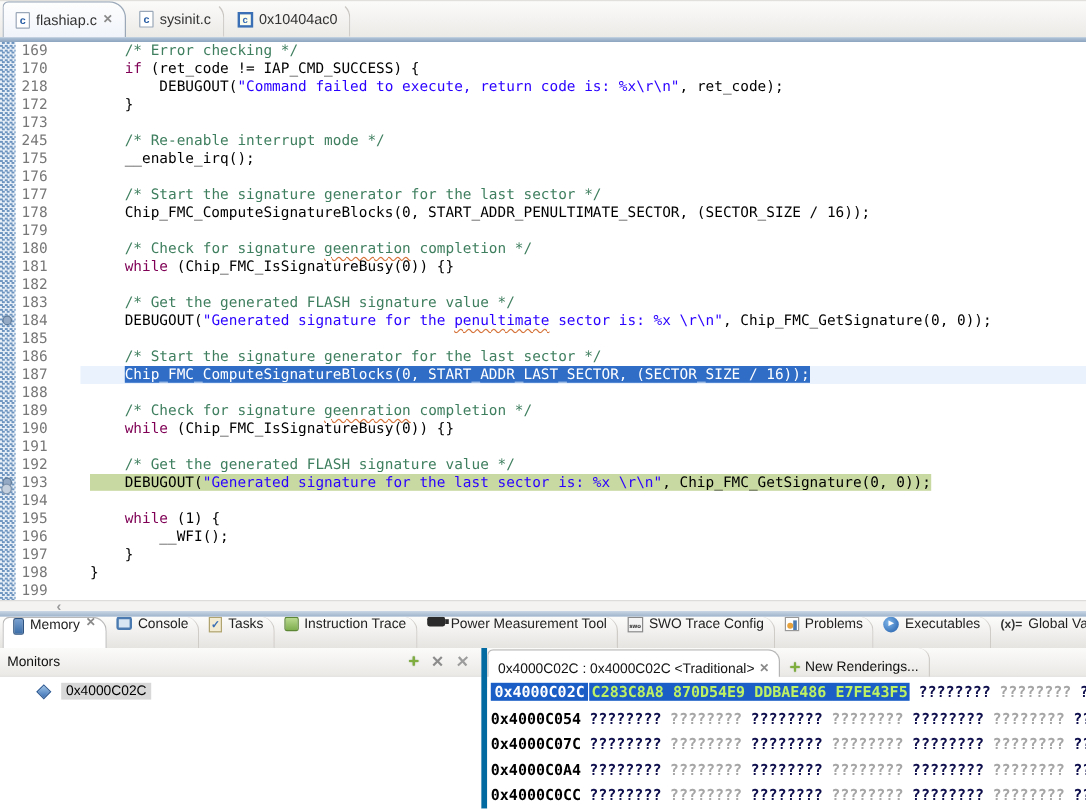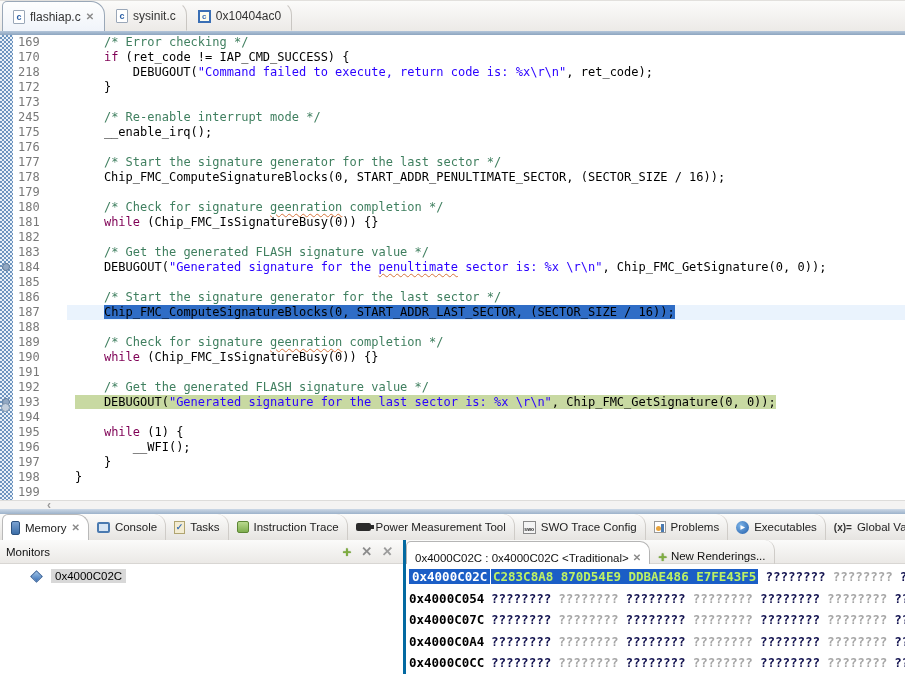--- a/index.html
+++ b/index.html
@@ -24,43 +24,43 @@
   .lines { margin-left:13px; }
   .cline { display:flex; height:15px; white-space:pre; }
   .lnum { flex:none; width:54px; padding-left:5px; color:#787878; background:#fff; }
   .ctext { flex:1; padding-left:8px; }
   .cline.cur .ctext { background:#eaf3fd; }
   .tc { color:#3f7f5f; }
   .tk { color:#7f0055; font-weight:normal; }
   .ts { color:#2a00ff; }
   .sq { text-decoration:underline; text-decoration-style:wavy; text-decoration-color:#d6743b;
         text-decoration-thickness:1px; text-underline-offset:2px; }
-  .tsel { background:#2f6dc6; color:#000000; }
+  .tsel { background:#2f6dc6; color:#ffffff; }
   .hl-green { background:#c8d9a2; }
   .mk { position:absolute; left:2px; width:8px; height:8px; border-radius:50%;
         background:#93a9c4; border:1px solid #5f7a99; }
   .mk.dbl::after { content:""; position:absolute; left:-2px; top:4px; width:7px; height:7px;
         border-radius:50%; background:#c3cfdd; border:1px solid #7d93ac; }
 
   
   .hscroll { height:9px; background:#f4f3f2; border-top:1px solid #dddcda; position:relative; }
   .harrow { position:absolute; left:47px; top:-3px; color:#9a9a9a; font-size:12px; font-weight:bold; }
 
   .sash { height:5px; background:linear-gradient(#ccd8e6,#9cb2ca); }
 
   
   .bpanel { height:160px; }
   .btabbar { height:26px; background:linear-gradient(#fcfcfb,#e6e4e1); display:flex;
              align-items:stretch; padding-left:2px; overflow:hidden; white-space:nowrap; }
-  .btab { display:flex; align-items:center; gap:5px; padding:0 8px; font-size:11.5px; color:#222; cursor:default;}
+  .btab { display:flex; align-items:flex-start; gap:5px; padding:0 8px; font-size:11.5px; color:#222; cursor:default;}
   .btab.active { background:#fff; border:1px solid #b9b9b9; border-bottom:none; border-radius:6px 12px 0 0; }
   .btab:not(.active){ border-right:1px solid #cfccc8; border-radius:0 12px 0 0; }
   .bbody { height:134px; display:flex; }
 
-  .monitors { width:406px; flex:none; border-right:3px solid #0369a1; display:flex; flex-direction:column; }
+  .monitors { width:406px; flex:none; border-right:5px solid #0369a1; display:flex; flex-direction:column; }
   .mhead { height:24px; flex:none; display:flex; justify-content:space-between; align-items:center;
            padding:0 10px 0 6px; background:linear-gradient(#fbfbfa,#ebe9e6); font-size:11.5px; color:#111;
            border-bottom:1px solid #d8d6d3;}
   .mtools { display:flex; gap:10px; align-items:center; }
   .mbody { flex:1; background:#fff; padding-top:3px; }
   .mitem { display:flex; align-items:center; gap:10px; padding-left:32px; height:18px; font-size:11.5px; }
   .mitem .mlabel { background:#d8d8d8; padding:1px 4px; }
 
   .rend { flex:1; display:flex; flex-direction:column; overflow:hidden; }
   .rtabbar { height:24px; flex:none; background:linear-gradient(#fbfbfa,#ebe9e6); display:flex;

